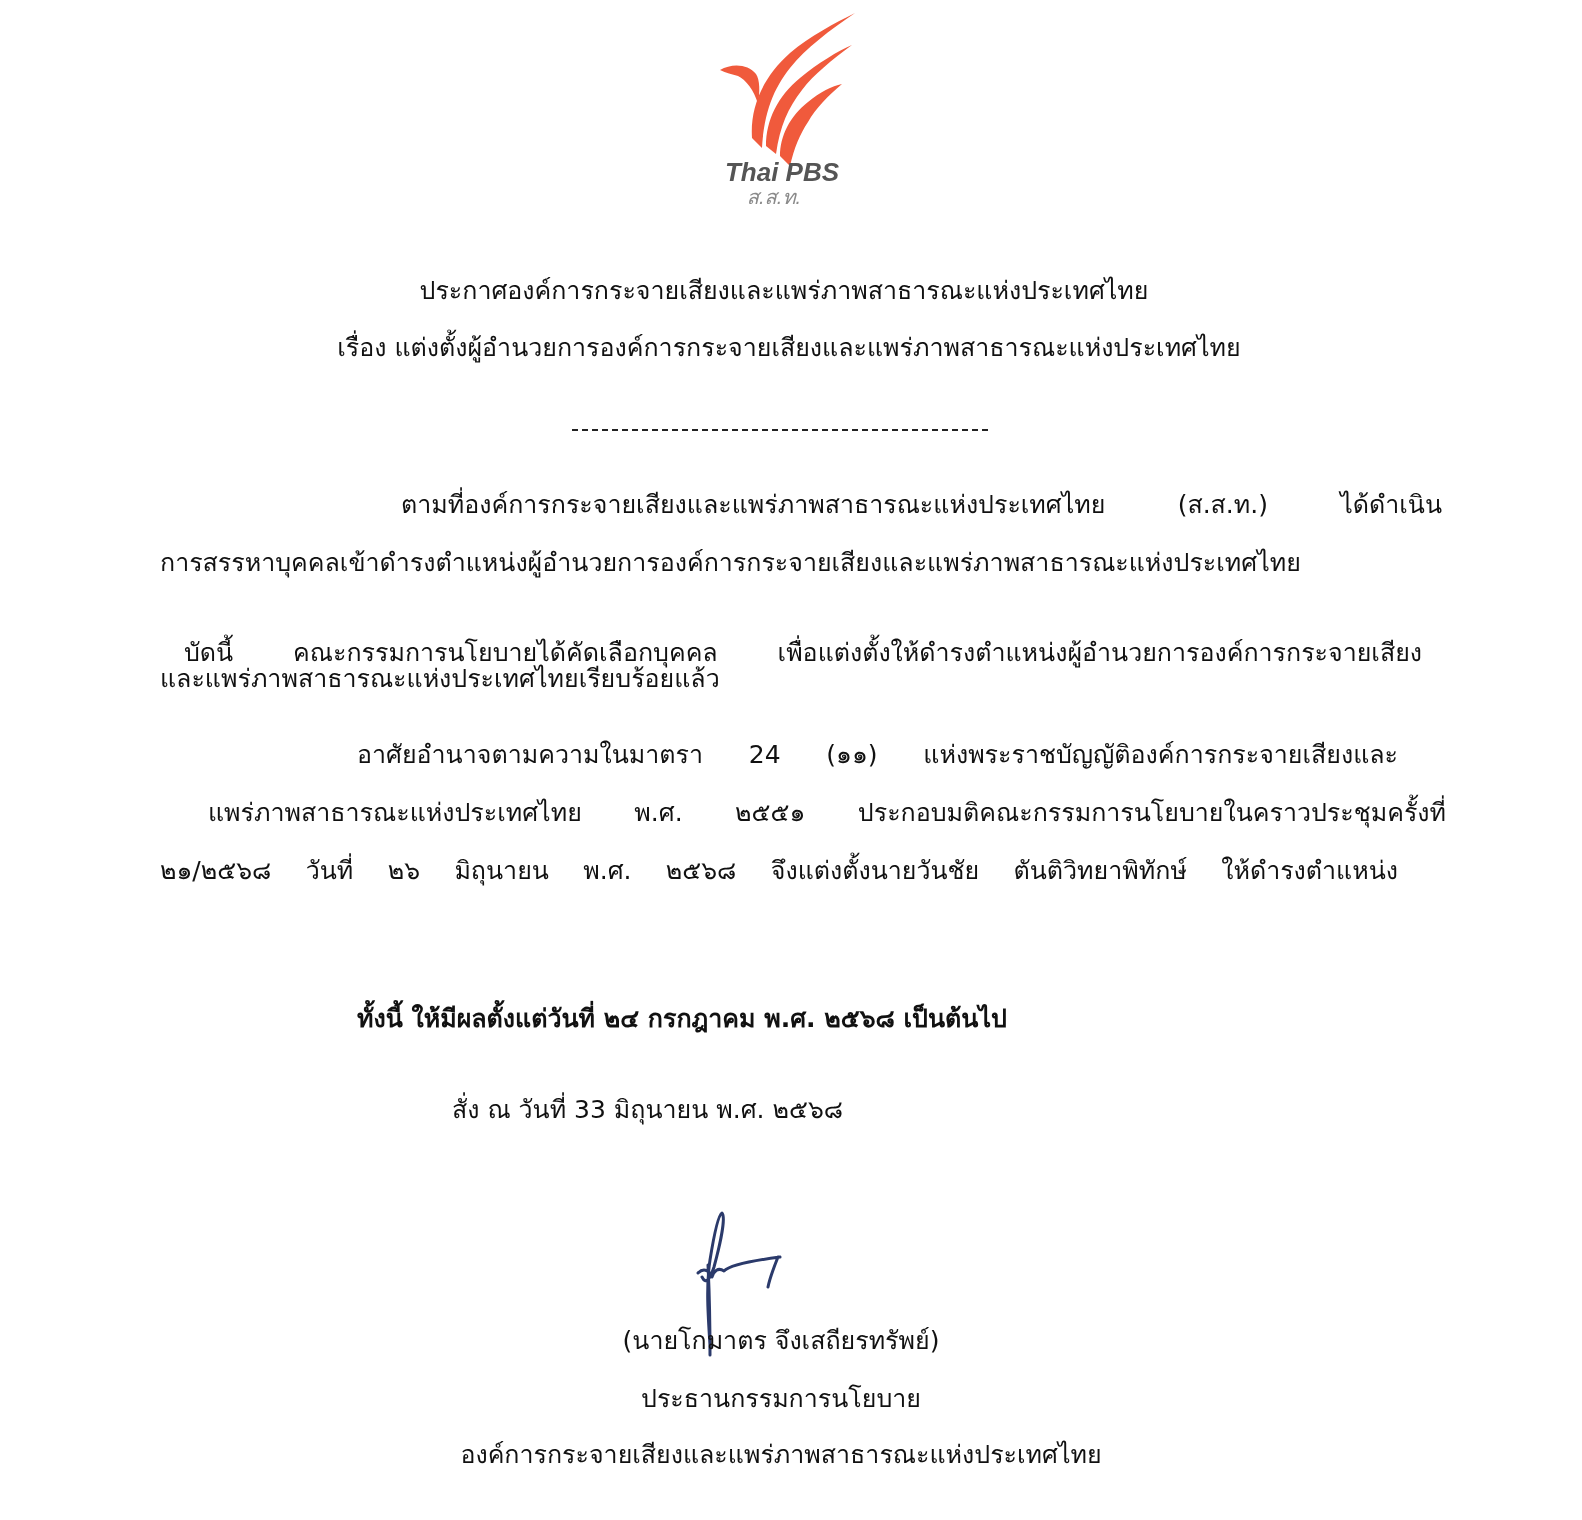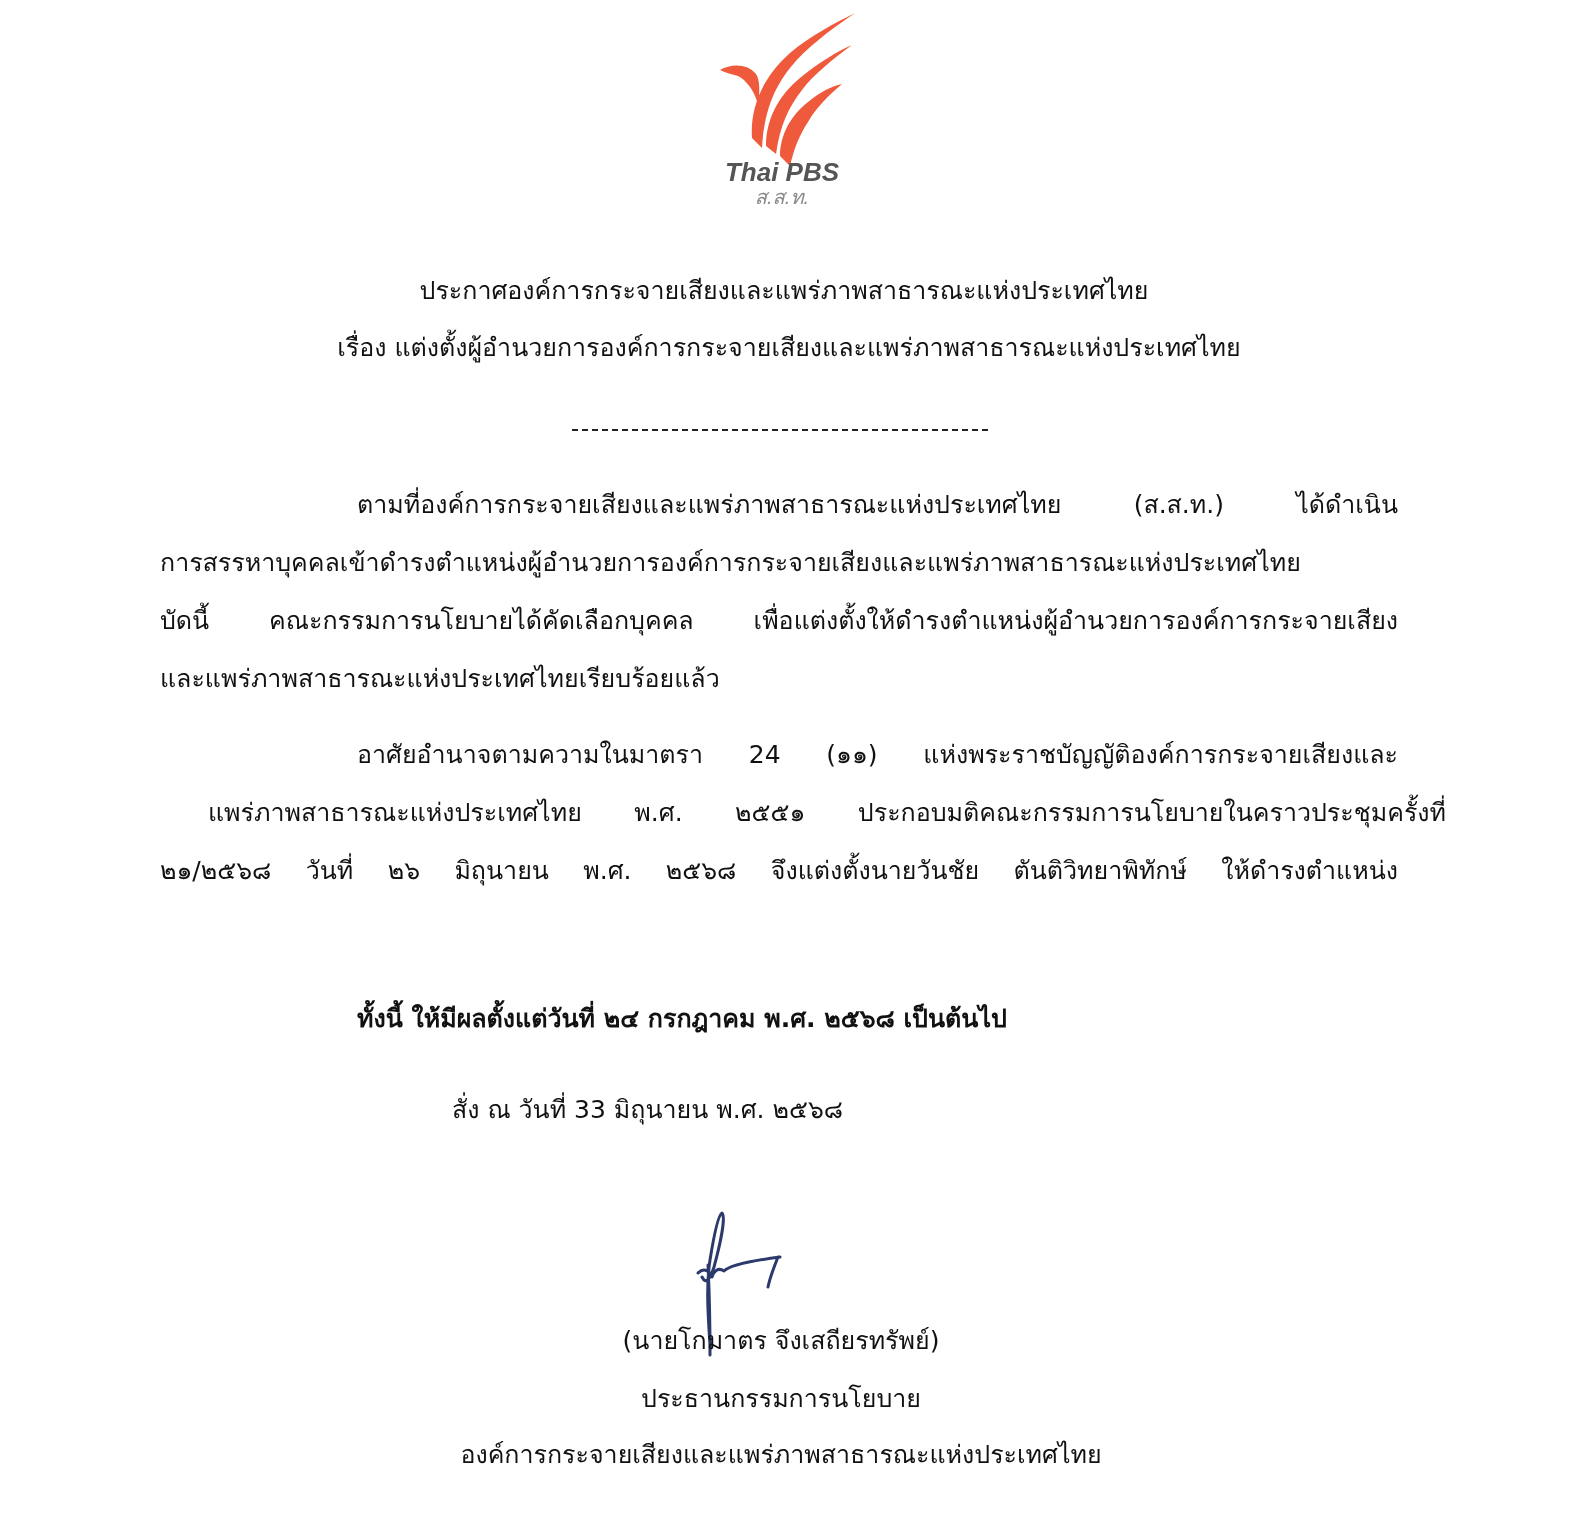--- a/index.html
+++ b/index.html
@@ -40,21 +40,21 @@
       font-family: "Liberation Sans", sans-serif;
       font-weight: bold;
       font-style: italic;
       font-size: 26px;
       color: #555555;
       letter-spacing: 0px;
       line-height: 28px;
     }
     .logo-sub {
       position: absolute;
-      left: 12px;
+      left: 4px;
       top: 178px;
       width: 140px;
       text-align: center;
       font-family: "Liberation Sans", sans-serif;
       font-style: italic;
       font-size: 20px;
       color: #8a8a8a;
       line-height: 22px;
     }
     
@@ -132,23 +132,23 @@
       <path d="M80 148 C 80 128, 90 108, 108 94 C 120 84, 132 78, 142 76 C 128 88, 116 100, 108 114 C 100 126, 94 140, 90 158 Z" fill="#f05a3c"></path>
     </svg>
     <div class="logo-text">Thai PBS</div>
     <div class="logo-sub">ส.ส.ท.</div>
   </div>
 
   <div class="heading h1">ประกาศองค์การกระจายเสียงและแพร่ภาพสาธารณะแห่งประเทศไทย</div>
   <div class="heading h2">เรื่อง แต่งตั้งผู้อำนวยการองค์การกระจายเสียงและแพร่ภาพสาธารณะแห่งประเทศไทย</div>
   <div class="divider"></div>
 
-  <div class="line indent" style="top:488px;">ตามที่องค์การกระจายเสียงและแพร่ภาพสาธารณะแห่งประเทศไทย (ส.ส.ท.) ได้ดำเนิน</div>
+  <div class="line indent" style="top:488px;margin-left:44px;">ตามที่องค์การกระจายเสียงและแพร่ภาพสาธารณะแห่งประเทศไทย (ส.ส.ท.) ได้ดำเนิน</div>
   <div class="line justify" style="top:546px;">การสรรหาบุคคลเข้าดำรงตำแหน่งผู้อำนวยการองค์การกระจายเสียงและแพร่ภาพสาธารณะแห่งประเทศไทย</div>
-  <div class="line justify" style="top:604px;">บัดนี้ คณะกรรมการนโยบายได้คัดเลือกบุคคล เพื่อแต่งตั้งให้ดำรงตำแหน่งผู้อำนวยการองค์การกระจายเสียง</div>
+  <div class="line justify" style="top:636px;margin-left:24px;">บัดนี้ คณะกรรมการนโยบายได้คัดเลือกบุคคล เพื่อแต่งตั้งให้ดำรงตำแหน่งผู้อำนวยการองค์การกระจายเสียง</div>
   <div class="line plain" style="top:662px; left:160px;">และแพร่ภาพสาธารณะแห่งประเทศไทยเรียบร้อยแล้ว</div>
 
   <div class="line indent" style="top:738px;">อาศัยอำนาจตามความในมาตรา 24 (๑๑) แห่งพระราชบัญญัติองค์การกระจายเสียงและ</div>
   <div class="line justify" style="top:796px;margin-left:48px;">แพร่ภาพสาธารณะแห่งประเทศไทย พ.ศ. ๒๕๕๑ ประกอบมติคณะกรรมการนโยบายในคราวประชุมครั้งที่</div>
   <div class="line justify" style="top:854px;">๒๑/๒๕๖๘ วันที่ ๒๖ มิถุนายน พ.ศ. ๒๕๖๘ จึงแต่งตั้งนายวันชัย ตันติวิทยาพิทักษ์ ให้ดำรงตำแหน่ง</div>
 
   <div class="line plain" style="top:1002px; left:357px;font-weight:bold;">ทั้งนี้ ให้มีผลตั้งแต่วันที่ ๒๔ กรกฎาคม พ.ศ. ๒๕๖๘ เป็นต้นไป</div>
 
   <div class="line plain" style="top:1093px; left:452px;">สั่ง ณ วันที่ 33 มิถุนายน พ.ศ. ๒๕๖๘</div>
 

